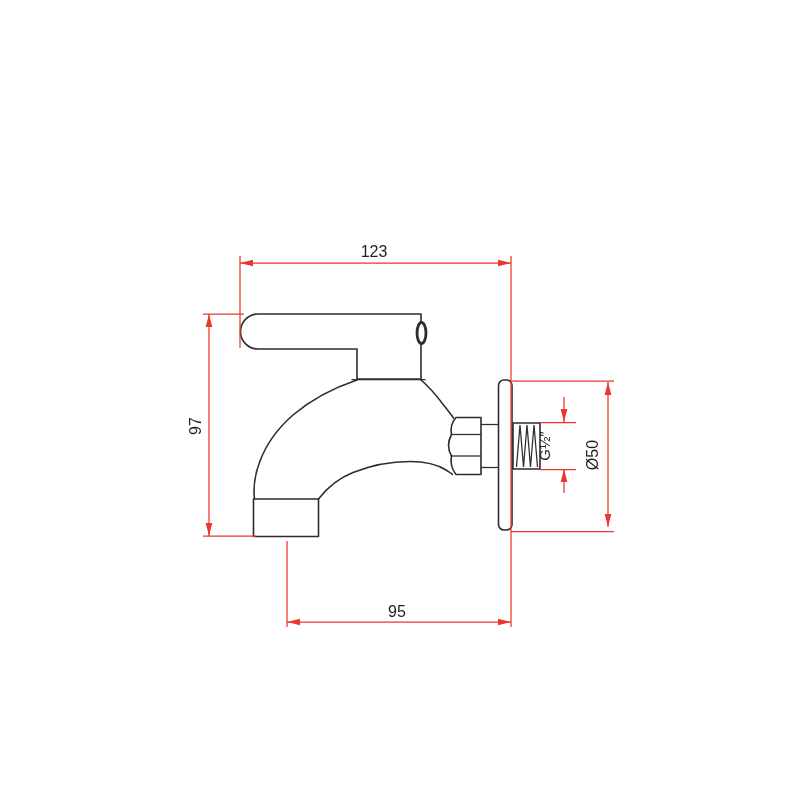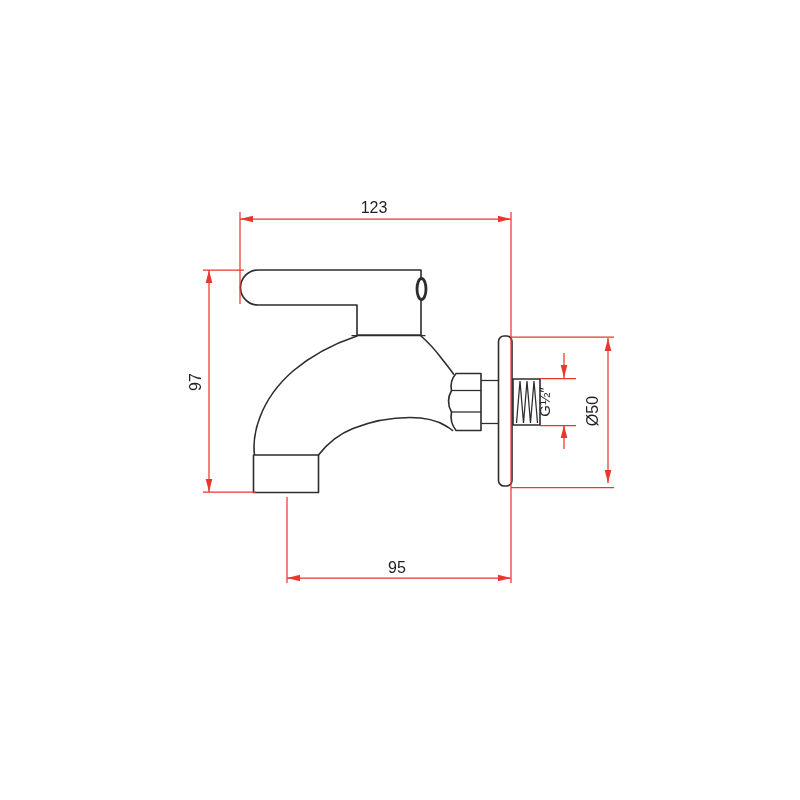--- a/index.html
+++ b/index.html
@@ -6,20 +6,21 @@
     --outline:#2e2c2d;
     --dim:#e8372e;
     --bg:#ffffff;
     --text:#231f20;
   }
   html,body{margin:0;padding:0;background:var(--bg);}
   .canvas{
     width:800px;height:651px;background:var(--bg);
     position:relative;overflow:hidden;
     font-family:"Liberation Sans",sans-serif;
+    margin-top:44px;
   }
   svg{display:block;}
   .blk{stroke:var(--outline);fill:none;stroke-width:1.6;stroke-linejoin:round;stroke-linecap:round;}
   .blk-fill{stroke:var(--outline);fill:#ffffff;stroke-width:1.6;stroke-linejoin:round;}
   .blk-thin{stroke:var(--outline);fill:none;stroke-width:1.25;}
   .dim-line{stroke:var(--dim);fill:none;stroke-width:1.25;}
   .dim-arrow{fill:var(--dim);stroke:none;}
   .dim-text{
     fill:var(--text);
     font-family:"Liberation Sans",sans-serif;

